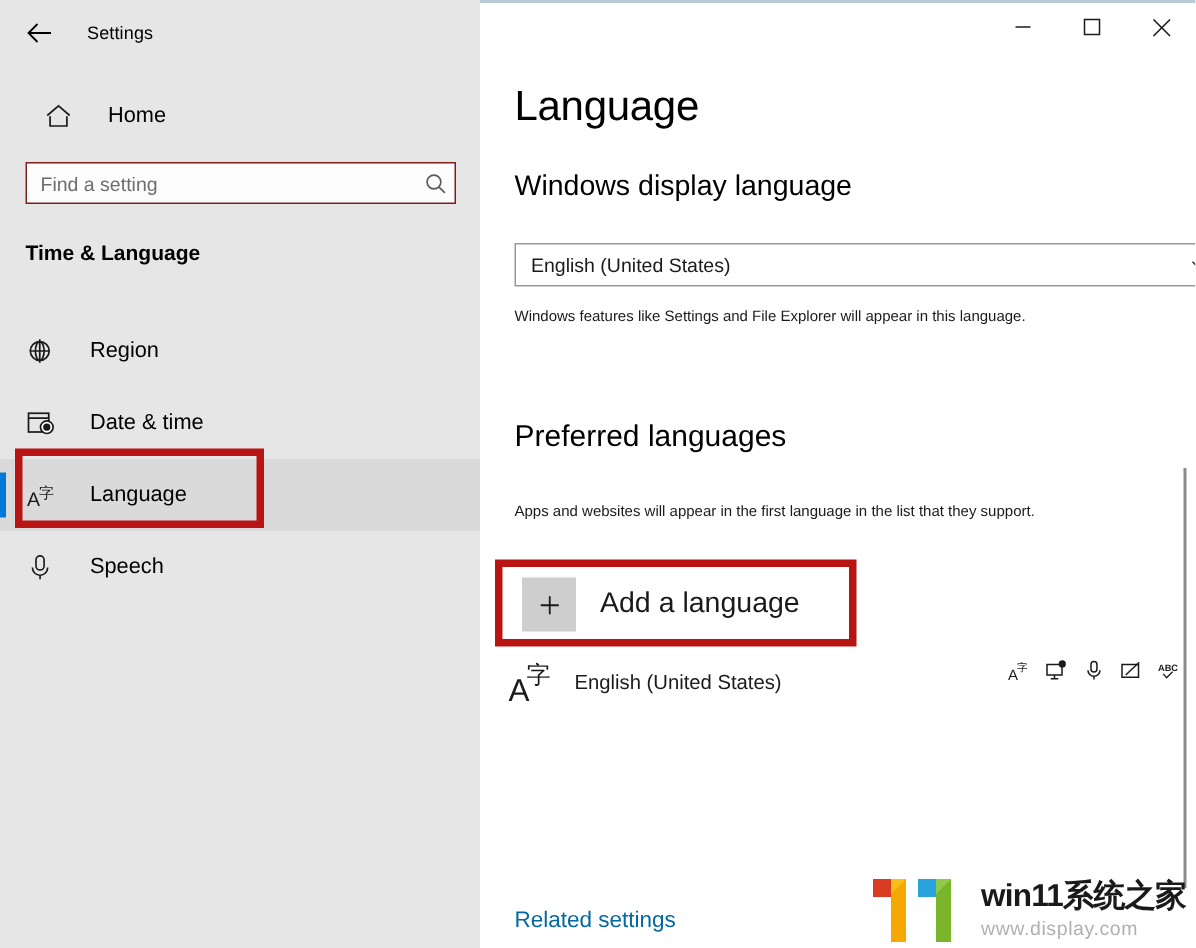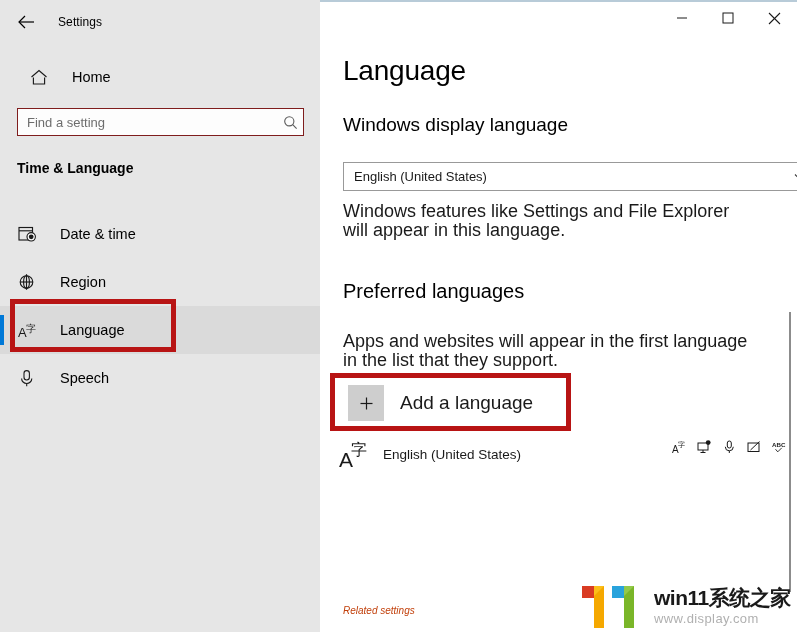--- a/index.html
+++ b/index.html
@@ -123,21 +123,21 @@
   }
   .dropdown-text{
     font-size:13px; color:#1a1a1a; padding-left:10px; flex:1;
   }
   .dropdown-chev{
     width:26px; display:flex; align-items:center; justify-content:center;
   }
   .desc{
     position:absolute; left:23px;
     width:405px;
-    font-size:18px; color:#1a1a1a; line-height:19px;
+    font-size:10px; color:#1a1a1a; line-height:19px;
   }
   .desc.d1{ top:200px; }
   .desc.d2{ top:330px; }
 
   .section2{
     position:absolute; left:23px; top:278px;
     font-size:20px; color:#000;
   }
 
   .add-lang{
@@ -161,21 +161,21 @@
   .lang-row-icon{ width:38px; display:flex; align-items:center; justify-content:center; }
   .lang-row-label{ font-size:13.5px; color:#1a1a1a; margin-left:8px; }
   .lang-row-icons{
     position:absolute; left:335px; top:5px;
     display:flex; align-items:center; gap:10px;
   }
   .mini-icon{ width:15px; height:15px; display:flex; align-items:center; justify-content:center; }
 
   .related{
     position:absolute; left:23px; top:603px;
-    font-size:10px; color:#c2410c;font-style:italic;
+    font-size:15px; color:#0369a1;
   }
 
   
   .scrollbar-track{
     position:absolute; right:0; top:42px;
     width:14px; height:588px;
     background:transparent;
   }
   .scrollbar-thumb{
     position:absolute; right:6px; top:268px;
@@ -244,43 +244,43 @@
         <svg width="15" height="15" viewBox="0 0 15 15">
           <circle cx="6.3" cy="6.3" r="4.6" fill="none" stroke="#5a5a5a" stroke-width="1.1"></circle>
           <line x1="9.7" y1="9.7" x2="13.6" y2="13.6" stroke="#5a5a5a" stroke-width="1.1"></line>
         </svg>
       </span>
     </div>
 
     <div class="section-title">Time &amp; Language</div>
 
     <div class="nav">
+
+      <div class="nav-item">
+        <span class="nav-icon">
+          <svg width="19" height="18" viewBox="0 0 19 18">
+            <circle cx="8.5" cy="9" r="6.3" fill="none" stroke="#1a1a1a" stroke-width="1.15"></circle>
+            <ellipse cx="8.5" cy="9" rx="2.9" ry="6.3" fill="none" stroke="#1a1a1a" stroke-width="1.15"></ellipse>
+            <line x1="2.2" y1="9" x2="14.8" y2="9" stroke="#1a1a1a" stroke-width="1.15"></line>
+            <line x1="8.5" y1="1.2" x2="8.5" y2="16.8" stroke="#1a1a1a" stroke-width="1.15"></line>
+          </svg>
+        </span>
+        <span class="nav-label">Region</span>
+      </div>
 
       <div class="nav-item">
         <span class="nav-icon">
           <svg width="19" height="18" viewBox="0 0 19 18">
             <rect x="1" y="2.5" width="13.5" height="12.5" fill="none" stroke="#1a1a1a" stroke-width="1.15"></rect>
             <line x1="1" y1="5.8" x2="14.5" y2="5.8" stroke="#1a1a1a" stroke-width="1.15"></line>
             <circle cx="13.2" cy="11.8" r="4.2" fill="#fff" stroke="#1a1a1a" stroke-width="1.15"></circle>
             <circle cx="13.2" cy="11.8" r="2.4" fill="#1a1a1a"></circle>
           </svg>
         </span>
         <span class="nav-label">Date &amp; time</span>
-      </div>
-
-      <div class="nav-item">
-        <span class="nav-icon">
-          <svg width="19" height="18" viewBox="0 0 19 18">
-            <circle cx="8.5" cy="9" r="6.3" fill="none" stroke="#1a1a1a" stroke-width="1.15"></circle>
-            <ellipse cx="8.5" cy="9" rx="2.9" ry="6.3" fill="none" stroke="#1a1a1a" stroke-width="1.15"></ellipse>
-            <line x1="2.2" y1="9" x2="14.8" y2="9" stroke="#1a1a1a" stroke-width="1.15"></line>
-            <line x1="8.5" y1="1.2" x2="8.5" y2="16.8" stroke="#1a1a1a" stroke-width="1.15"></line>
-          </svg>
-        </span>
-        <span class="nav-label">Region</span>
       </div>
 
       <div class="nav-item selected">
         <span class="nav-accent"></span>
         <span class="nav-icon">
           <svg width="21" height="19" viewBox="0 0 21 19">
             <text x="0" y="16" font-family="Liberation Sans, sans-serif" font-size="13" fill="#1a1a1a">A</text>
             <text x="8" y="11" font-family="DejaVu Sans, sans-serif" font-size="10" fill="#1a1a1a">字</text>
           </svg>
         </span>

